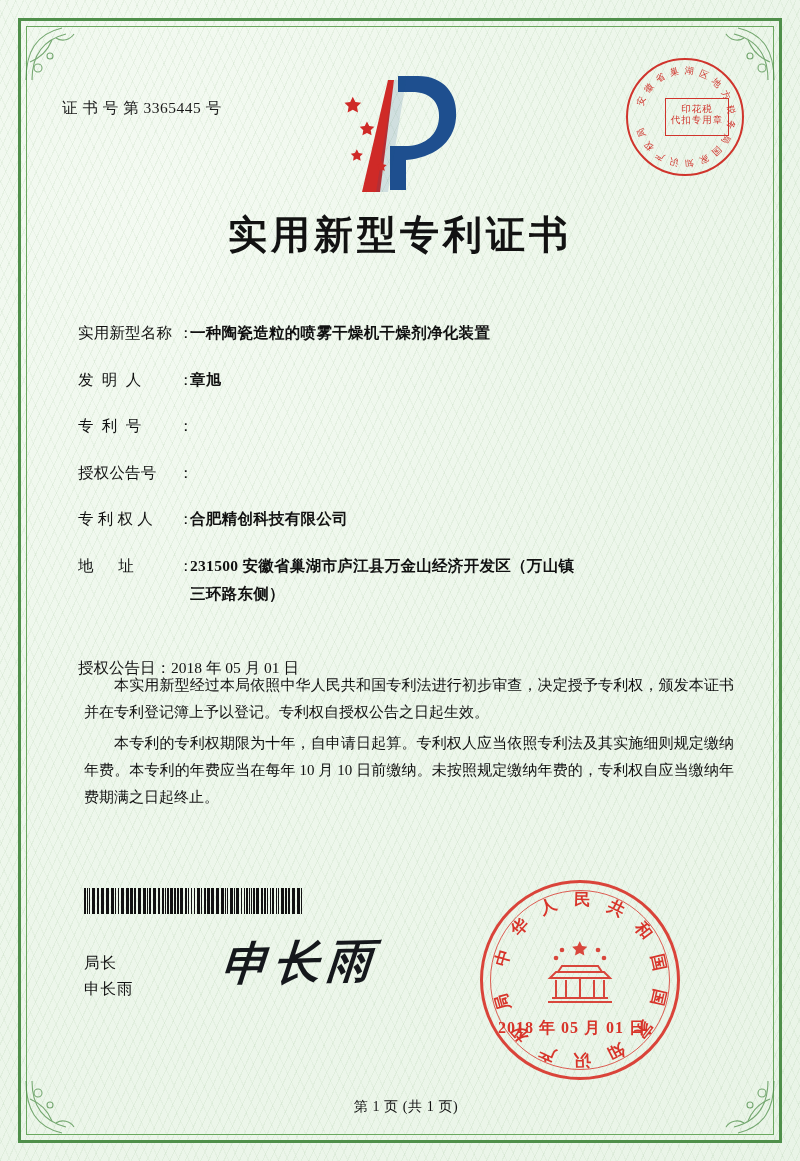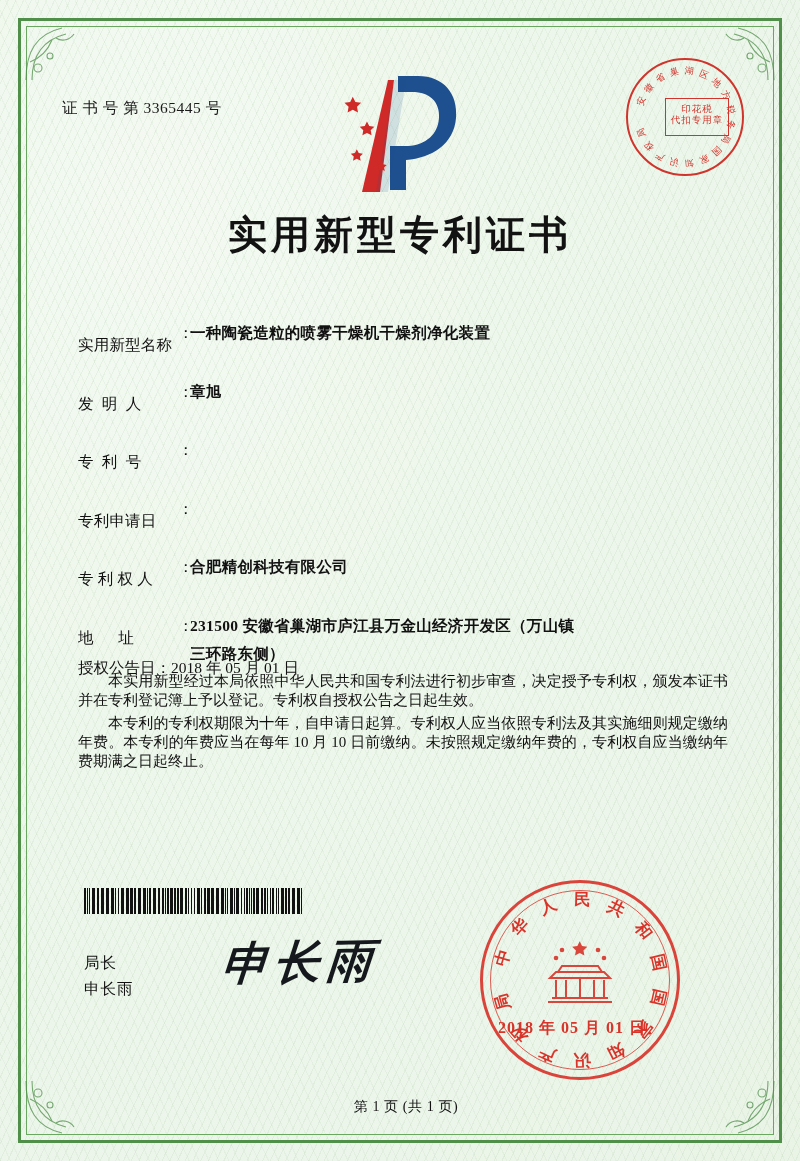--- a/index.html
+++ b/index.html
@@ -156,21 +156,20 @@
     display: flex;
     align-items: flex-start;
     margin-bottom: 24.5px;
     line-height: 22px;
   }
   .field-label {
     width: 100px;
     flex: 0 0 100px;
     letter-spacing: 0.2px;
     white-space: pre;
-    margin-top: 12px;
   }
   .field-colon {
     flex: 0 0 12px;
     width: 12px;
   }
   .field-value {
     flex: 1;
     letter-spacing: 0.3px;
     font-weight: bold;
   }
@@ -192,25 +191,25 @@
   .grant-row .left {
     width: 330px;
   }
   .grant-row .right {
     flex: 1;
     padding-left: 42px;
   }
 
   .paragraphs {
     position: absolute;
-    left: 78px;
+    left: 84px;
     top: 672px;
     width: 650px;
     font-size: 15px;
-    line-height: 19px;
+    line-height: 27px;
     color: #111;
     text-align: justify;
   }
   .paragraphs p {
     margin: 0 0 4px 0;
     text-indent: 30px;
   }
 
   .barcode {
     position: absolute;
@@ -427,21 +426,21 @@
       <div class="field-row">
         <div class="field-label">发  明  人</div>
         <div class="field-colon">：</div>
         <div class="field-value">章旭</div>
       </div>
       <div class="field-row">
         <div class="field-label">专  利  号</div>
         <div class="field-colon">：</div>
       </div>
       <div class="field-row">
-        <div class="field-label">专利申请日</div>
+        <div class="field-label">授权公告号</div>
         <div class="field-colon">：</div>
       </div>
       <div class="field-row">
         <div class="field-label">专 利 权 人</div>
         <div class="field-colon">：</div>
         <div class="field-value">合肥精创科技有限公司</div>
       </div>
       <div class="field-row">
         <div class="field-label">地      址</div>
         <div class="field-colon">：</div>

